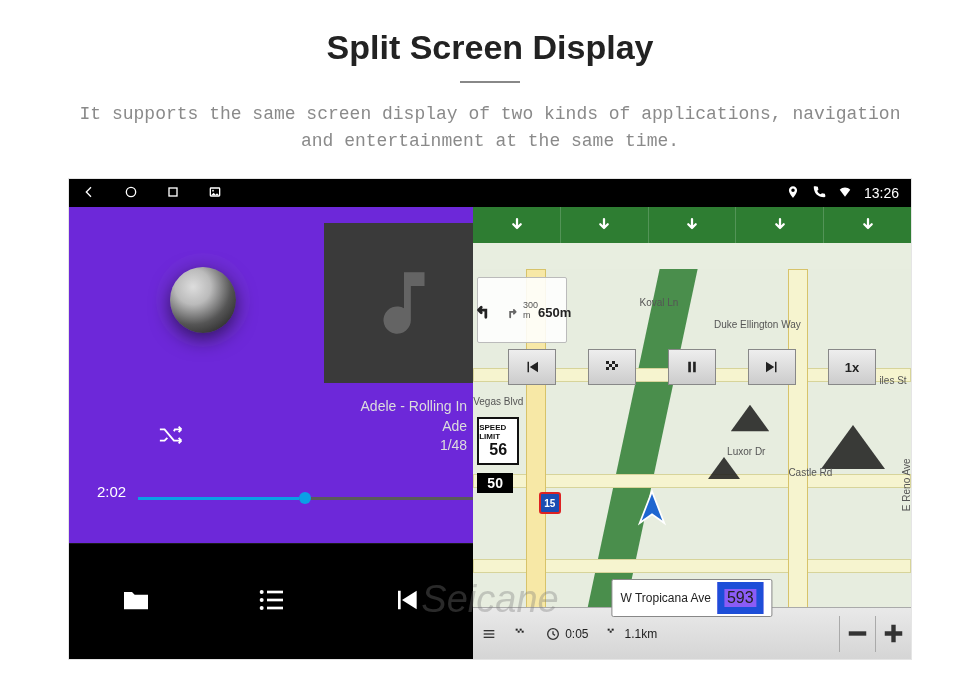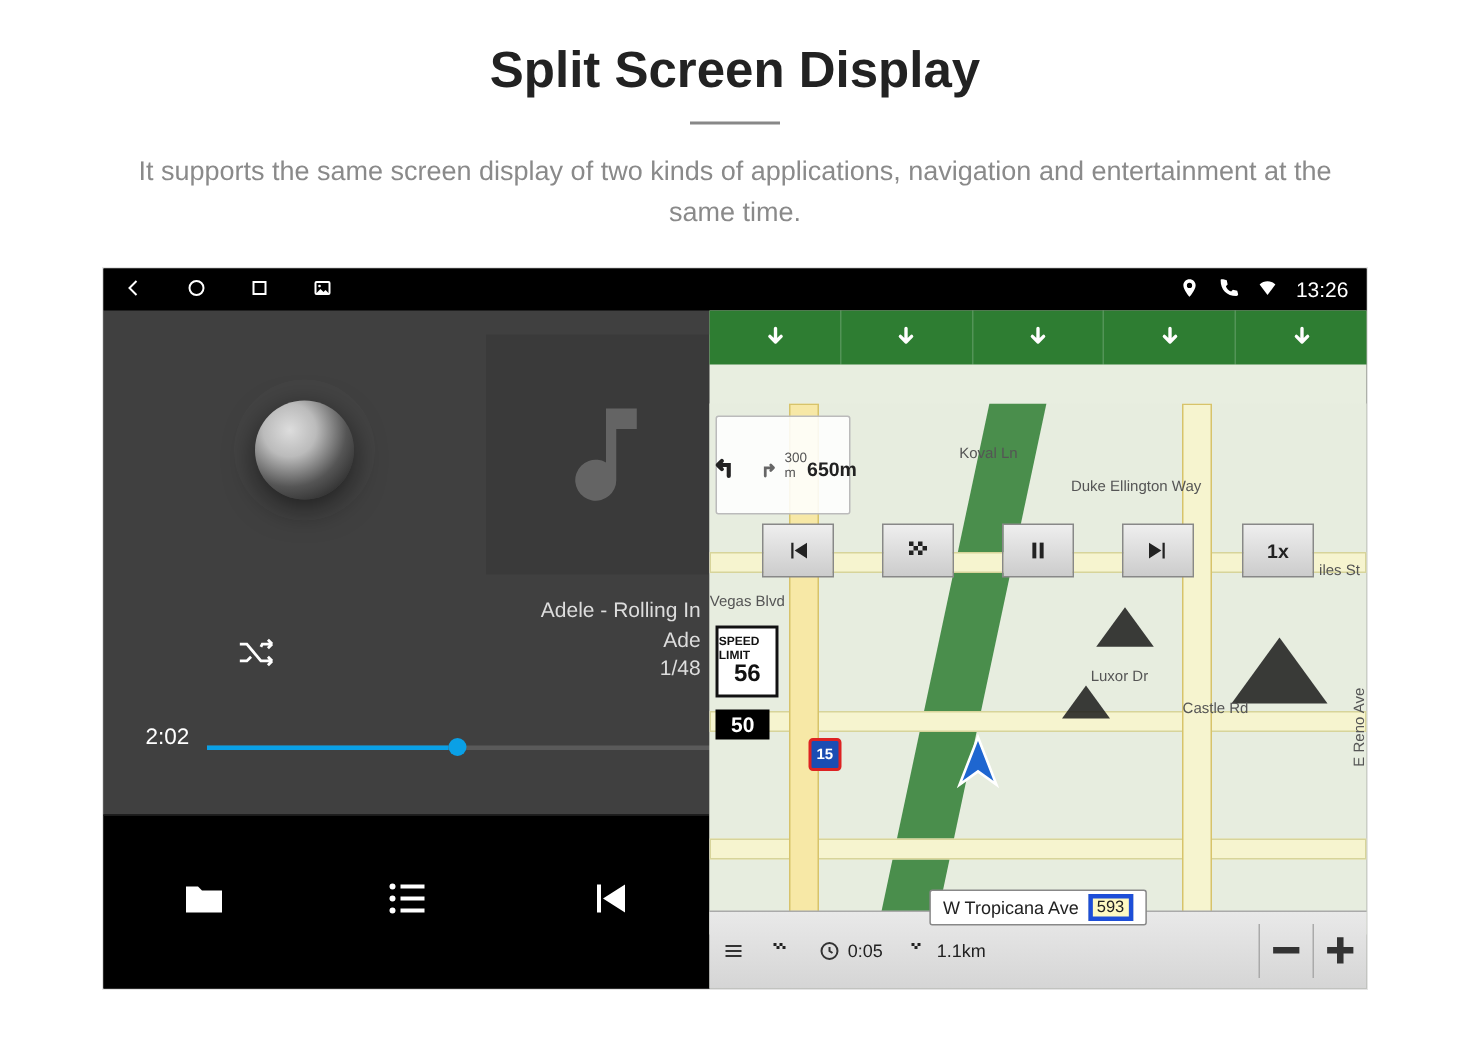--- a/index.html
+++ b/index.html
@@ -23,20 +23,21 @@
   background: #888;
   margin: 14px auto 18px;
 }
 .page-desc {
   text-align: center;
   color: #8a8a8a;
   font-size: 18px;
   line-height: 1.5;
   max-width: 840px;
   margin: 0 auto 24px;
+  font-family: Liberation Mono, monospace;
 }
 .device {
   width: 842px;
   height: 480px;
   margin: 0 auto;
   background: #000;
   position: relative;
   display: flex;
   box-shadow: 0 0 0 1px rgba(0,0,0,.1);
 }
@@ -54,21 +55,21 @@
 .sb-left { display: flex; gap: 26px; align-items: center; }
 .sb-left svg { width: 16px; height: 16px; }
 .sb-right { margin-left: auto; display: flex; gap: 12px; align-items: center; }
 .sb-right svg { width: 14px; height: 14px; }
 .split {
   position: absolute;
   top: 28px; left: 0; right: 0; bottom: 0;
   display: flex;
 }
 .pane-left, .pane-right { height: 100%; position: relative; }
-.pane-left { width: 48%; background: #404040; color: #fff; }
+.pane-left { width: 48%; background: #6d28d9; color: #fff; }
 .pane-right { width: 52%; background: #e8eee0; }
 
 
 .album {
   position: absolute;
   top: 16px; left: 63%;
   width: 160px; height: 160px;
   background: #3a3a3a;
   display: flex; align-items: center; justify-content: center;
 }
@@ -223,21 +224,21 @@
   display: flex; align-items: center; justify-content: center;
   border-left: 1px solid #aaa;
 }
 .street-pill {
   position: absolute; bottom: 42px; left: 50%; transform: translateX(-50%);
   background: #fff; border: 1px solid #888; border-radius: 2px;
   padding: 2px 8px; font-size: 12px; color: #222;
   display: flex; gap: 6px; align-items: center;
   z-index: 6;
 }
-.street-pill .tag { background: #fef9c3; border: 3px solid #1d4ed8; font-size: 11px; padding: 0 3px; }
+.street-pill .tag { background: #8b5cf6; border: 7px solid #1d4ed8; font-size: 16px; padding: 0 3px; }
 .i-shield {
   position: absolute; width: 22px; height: 22px;
   background: #1b4db3; color: #fff; border: 2px solid #d22;
   display: flex; align-items: center; justify-content: center;
   font-size: 10px; font-weight: 700; border-radius: 3px;
   z-index: 4;
 }
 </style>
 </head>
 <body>
@@ -474,13 +475,14 @@
           </div>
         <div class="zoom-btn">
             <svg viewBox="0 0 24 24" stroke="#333" stroke-width="3">
               <path d="M6 12h12M12 6v12"></path>
             </svg>
           </div>
       </div>
     </div>
   </div>
 
+  <div class="watermark">Seicane</div>
 </div>
 
 </body></html>

